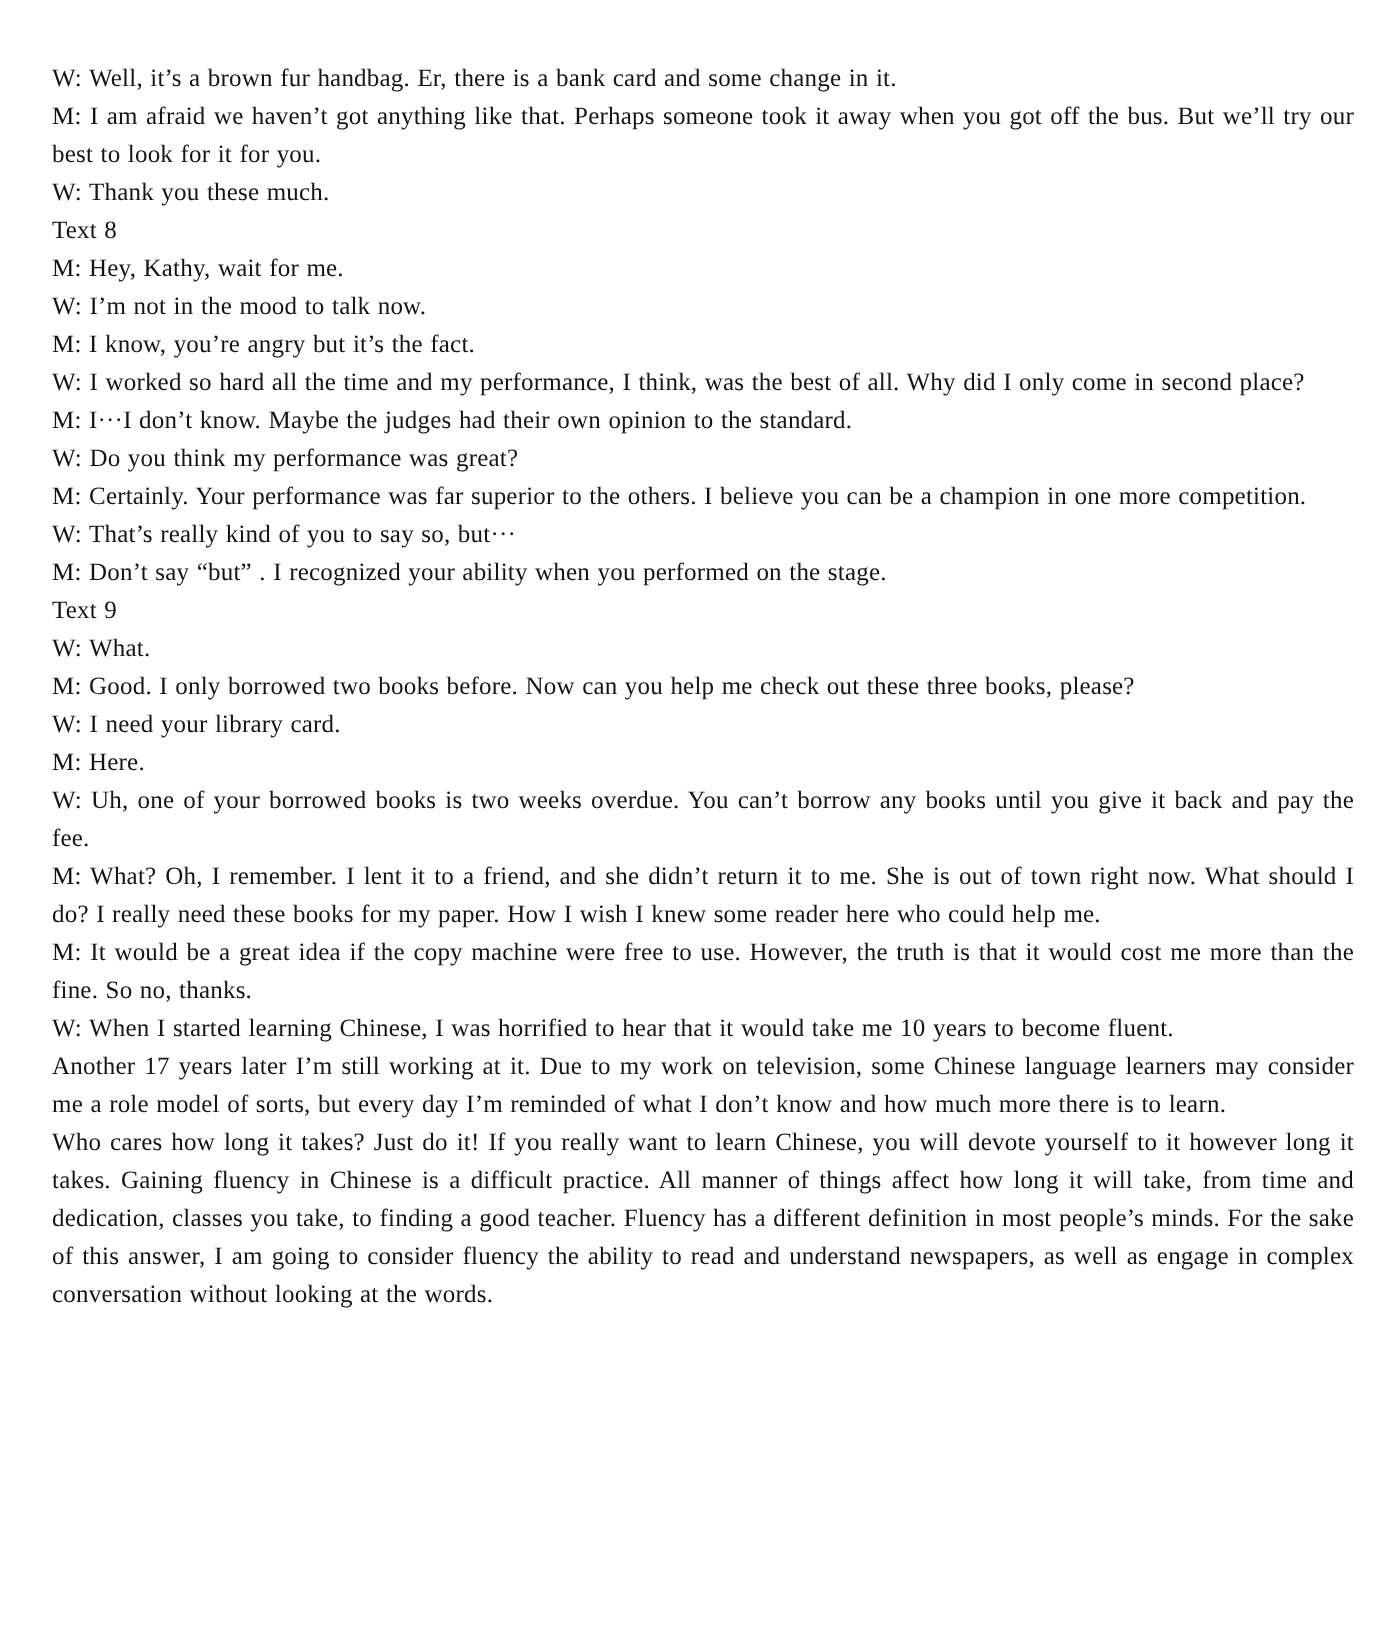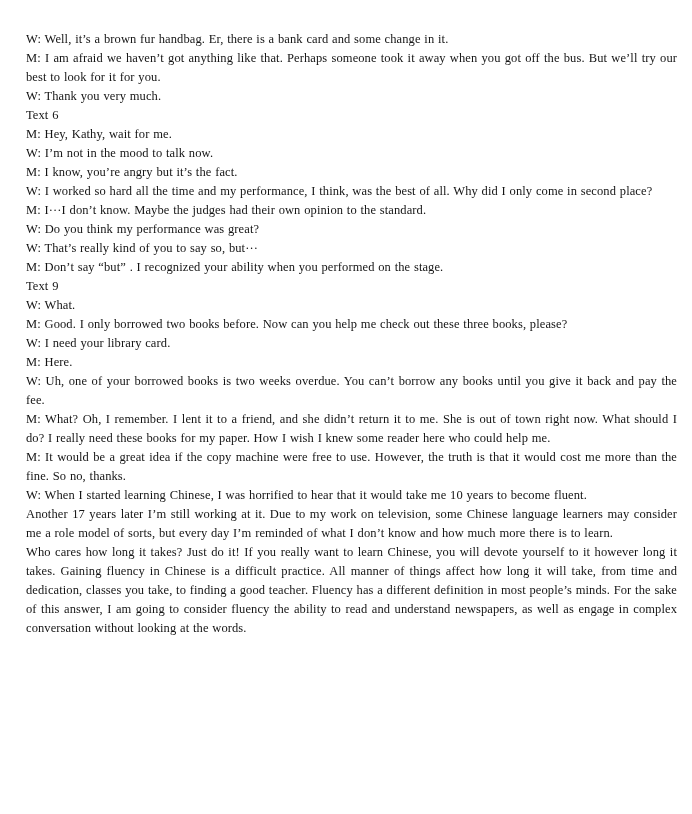--- a/index.html
+++ b/index.html
@@ -30,28 +30,29 @@
     letter-spacing: 0.1px;
     word-spacing: 0.5px;
   }
 </style>
 </head>
 <body>
 
 <div class="page">
   <p>W: Well, it’s a brown fur handbag. Er, there is a bank card and some change in it.</p>
   <p>M: I am afraid we haven’t got anything like that. Perhaps someone took it away when you got off the bus. But we’ll try our best to look for it for you.</p>
-  <p>W: Thank you very much.</p>
-  <p>Text 6</p>
+  <p>W: Thank you these much.</p>
+  <p>Text 8</p>
   <p>M: Hey, Kathy, wait for me.</p>
   <p>W: I’m not in the mood to talk now.</p>
   <p>M: I know, you’re angry but it’s the fact.</p>
   <p>W: I worked so hard all the time and my performance, I think, was the best of all. Why did I only come in second place?</p>
   <p>M: I···I don’t know. Maybe the judges had their own opinion to the standard.</p>
   <p>W: Do you think my performance was great?</p>
+  <p>M: Certainly. Your performance was far superior to the others. I believe you can be a champion in one more competition.</p>
   <p>W: That’s really kind of you to say so, but···</p>
   <p>M: Don’t say “but” . I recognized your ability when you performed on the stage.</p>
   <p>Text 9</p>
   <p>W: What.</p>
   <p>M: Good. I only borrowed two books before. Now can you help me check out these three books, please?</p>
   <p>W: I need your library card.</p>
   <p>M: Here.</p>
   <p>W: Uh, one of your borrowed books is two weeks overdue. You can’t borrow any books until you give it back and pay the fee.</p>
   <p>M: What? Oh, I remember. I lent it to a friend, and she didn’t return it to me. She is out of town right now. What should I do? I really need these books for my paper. How I wish I knew some reader here who could help me.</p>
   <p>M: It would be a great idea if the copy machine were free to use. However, the truth is that it would cost me more than the fine. So no, thanks.</p>

